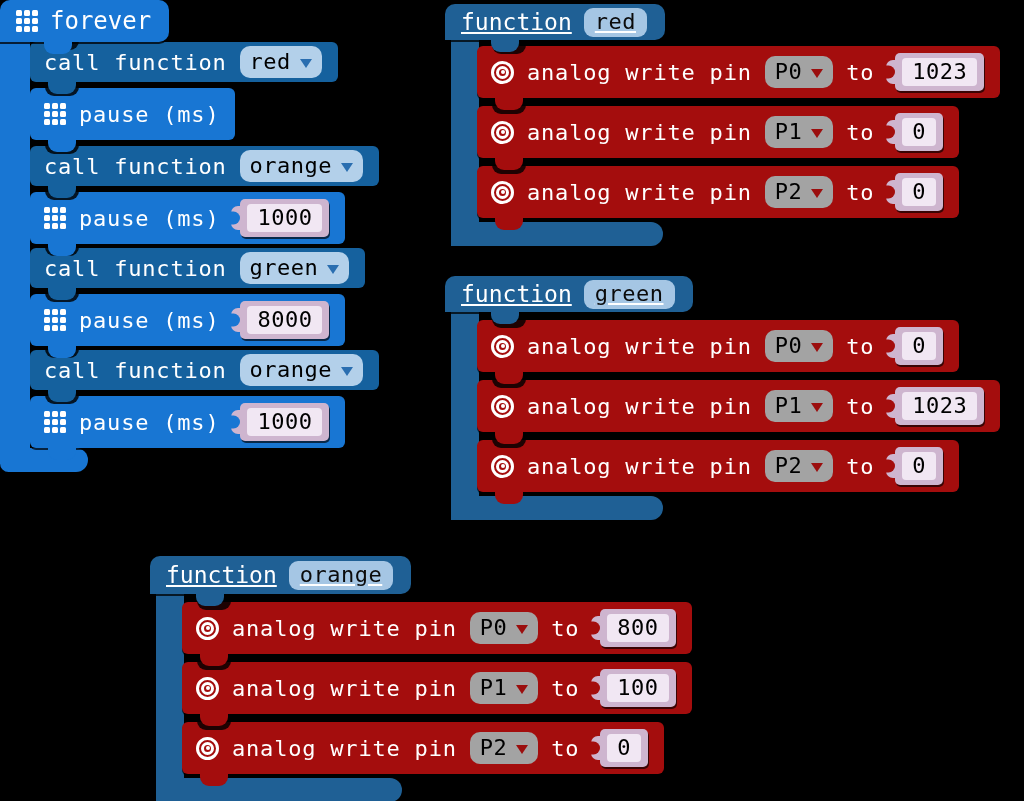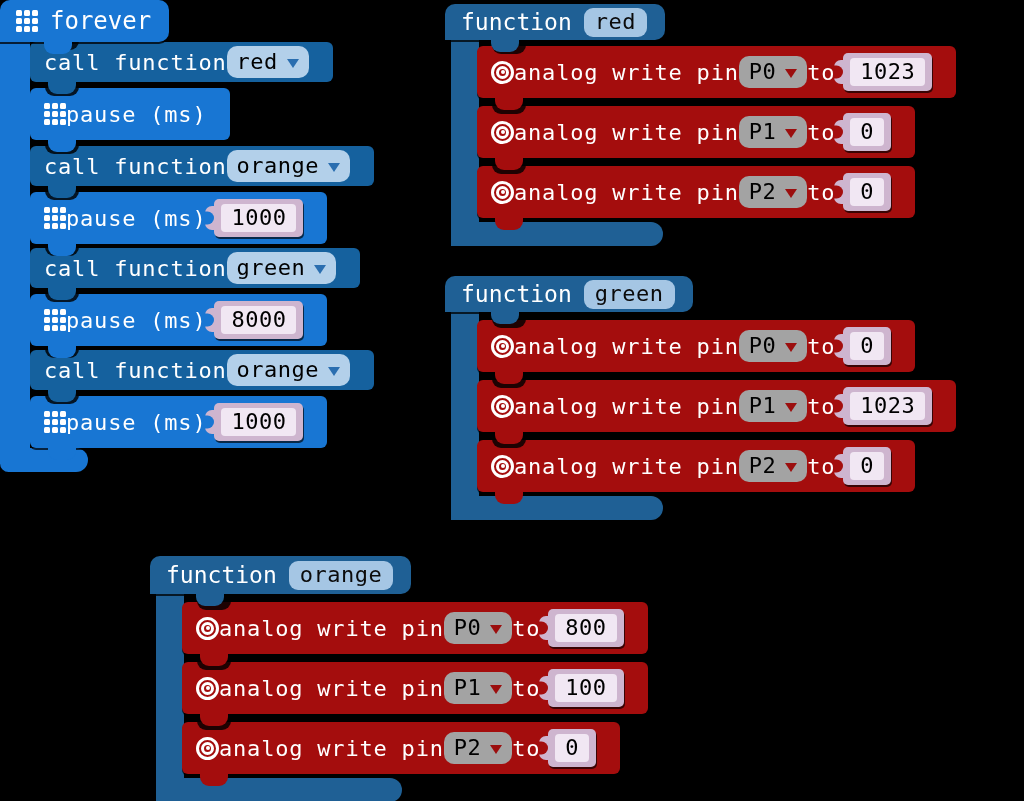--- a/index.html
+++ b/index.html
@@ -6,28 +6,28 @@
   #canvas{position:relative;width:1024px;height:801px;background:#000;overflow:hidden;
           font-family:"DejaVu Sans Mono","Liberation Mono",monospace;}
   .group{position:absolute;}
   .header{position:absolute;display:flex;align-items:center;gap:12px;color:#fff;
           padding:0 18px 0 16px;border-radius:10px 10px 10px 0;z-index:40;
           box-shadow:0 2px 0 rgba(0,0,0,.75);}
   .header::after{content:"";position:absolute;bottom:-12px;width:28px;height:13px;
           background:var(--bc);border-radius:0 0 9px 9px;z-index:4;}
   .forever-h{background:#1876D3;--bc:#1876D3;height:42px;font-size:24px;}
   .forever-h::after{left:44px;}
-  .fn-h{background:#1F6095;--bc:#1F6095;height:36px;font-size:23px;}
+  .fn-h{background:#1F6095;--bc:#1F6095;height:36px;font-size:23px;text-decoration:underline;}
   .fn-h::after{left:46px;}
   .spine{position:absolute;z-index:0;}
   .arm{position:absolute;z-index:0;border-radius:0 14px 14px 10px;}
   .blue-c{background:#1876D3;}
   .fnblue-c{background:#1F6095;}
   .stmt{position:absolute;display:flex;align-items:center;box-sizing:border-box;
-        color:#fff;border-radius:6px;padding:0 24px 0 14px;
+        color:#fff;border-radius:6px;padding:0 16px 0 14px;gap:13px;
         box-shadow:0 2px 0 rgba(0,0,0,.7);}
   .stmt::before{content:"";position:absolute;top:-1px;left:15px;width:34px;height:9px;
         background:rgba(0,0,0,.82);border-radius:0 0 10px 10px;z-index:2;}
   .stmt::after{content:"";position:absolute;bottom:-12px;left:18px;width:28px;height:13px;
         background:var(--bc);border-radius:0 0 9px 9px;z-index:4;}
   .call{background:#15619E;--bc:#15619E;height:40px;}
   .pause{background:#1876D3;--bc:#1876D3;--row-bg:#1876D3;height:52px;}
   .awrite{background:#A40D0D;--bc:#A40D0D;--row-bg:#A40D0D;height:52px;}
   .lbl{font-size:22px;letter-spacing:.8px;white-space:nowrap;}
   .h-lbl{white-space:nowrap;}

